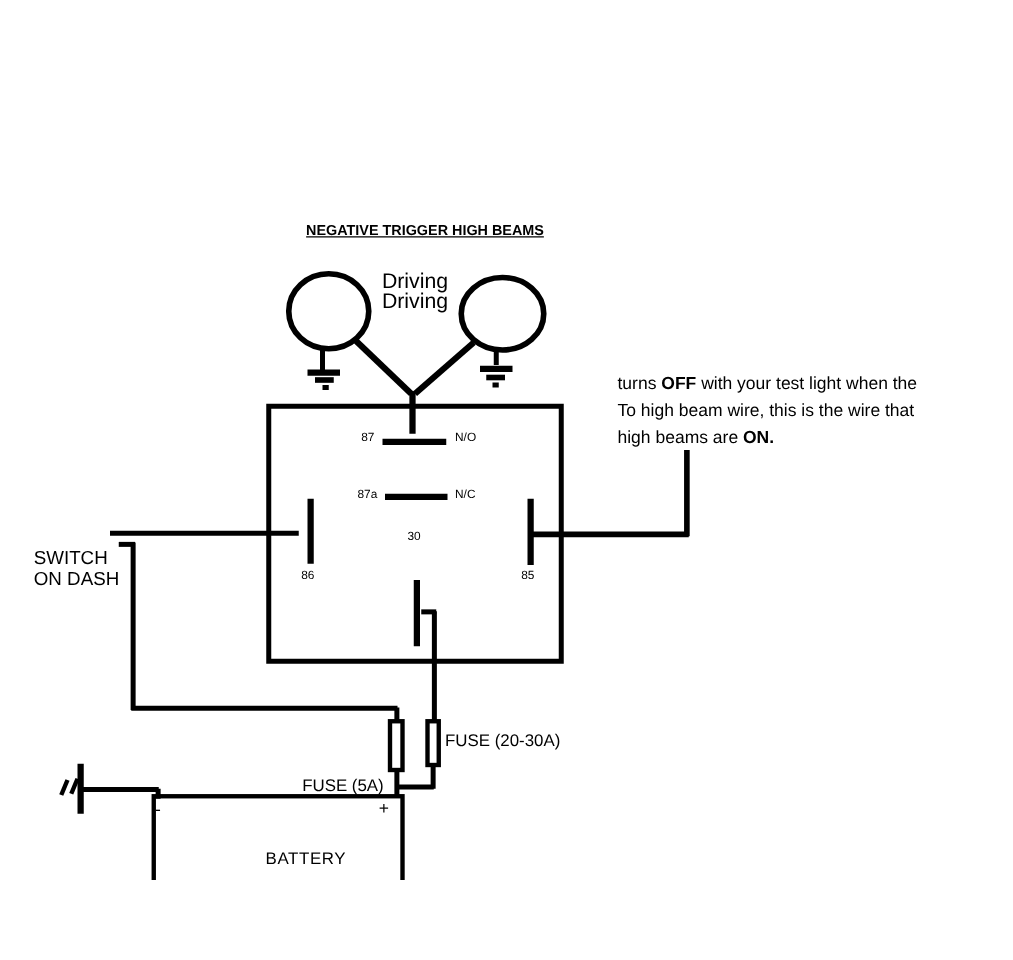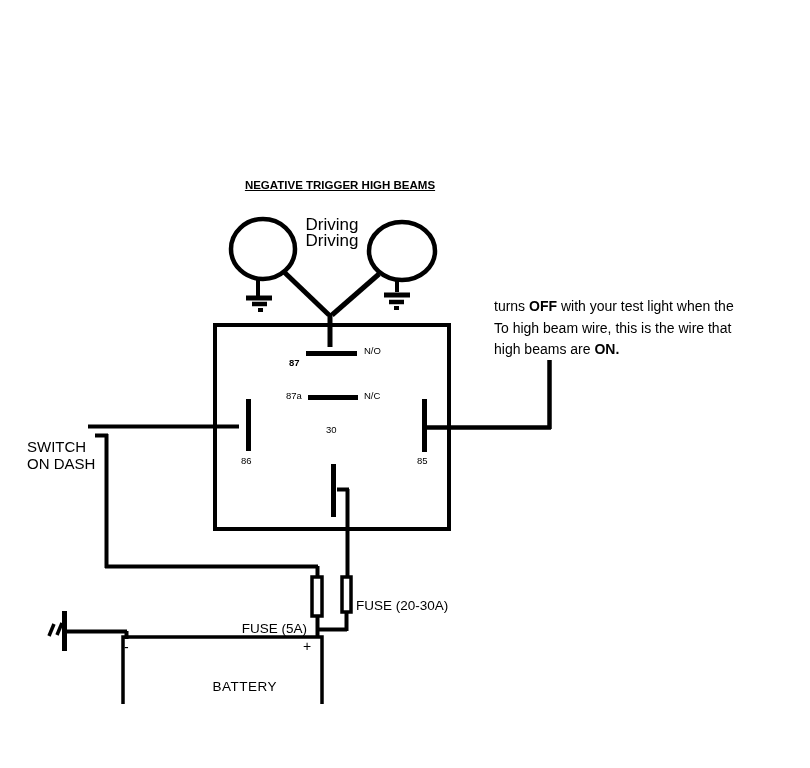--- a/index.html
+++ b/index.html
@@ -18,29 +18,29 @@
   .title {
     left:236px; top:179px; width:208px; text-align:center;
     font-size:11.5px; font-weight:bold; text-decoration:underline;
   }
   .lights-label { left:282px; top:217px; width:100px; text-align:center;
     font-size:17px; line-height:16px; }
   .note { left:494px; top:296px; width:275px; font-size:14px;
     line-height:21.5px; white-space:normal; }
   .switch-label { left:27px; top:438px; font-size:15px; line-height:17px; }
   .pin { font-size:9.5px; }
-  .pin87  { left:289px; top:358px;font-weight:bold; }
+  .pin87  { left:289px; top:346px; }
   .pinNO  { left:364px; top:346px; }
   .pin87a { left:286px; top:391px; }
   .pinNC  { left:364px; top:391px; }
   .pin86  { left:241px; top:456px; }
   .pin30  { left:326px; top:425px; }
   .pin85  { left:417px; top:456px; }
   .fuse5-label  { left:227px; top:585px; width:80px; text-align:right; font-size:13.5px;margin-top:36px; }
-  .fuse20-label { left:356px; top:585px; font-size:13.5px;margin-top:13px; }
+  .fuse20-label { left:356px; top:585px; font-size:13.5px; }
   .battery-label { left:167px; top:679px; width:110px; text-align:right;
     font-size:13.5px; letter-spacing:0.5px; }
   .term { font-size:14px; }
   .term-neg { left:124px; top:639px; }
   .term-pos { left:303px; top:638px; }
 </style>
 </head>
 <body>
 
 <div class="canvas">

